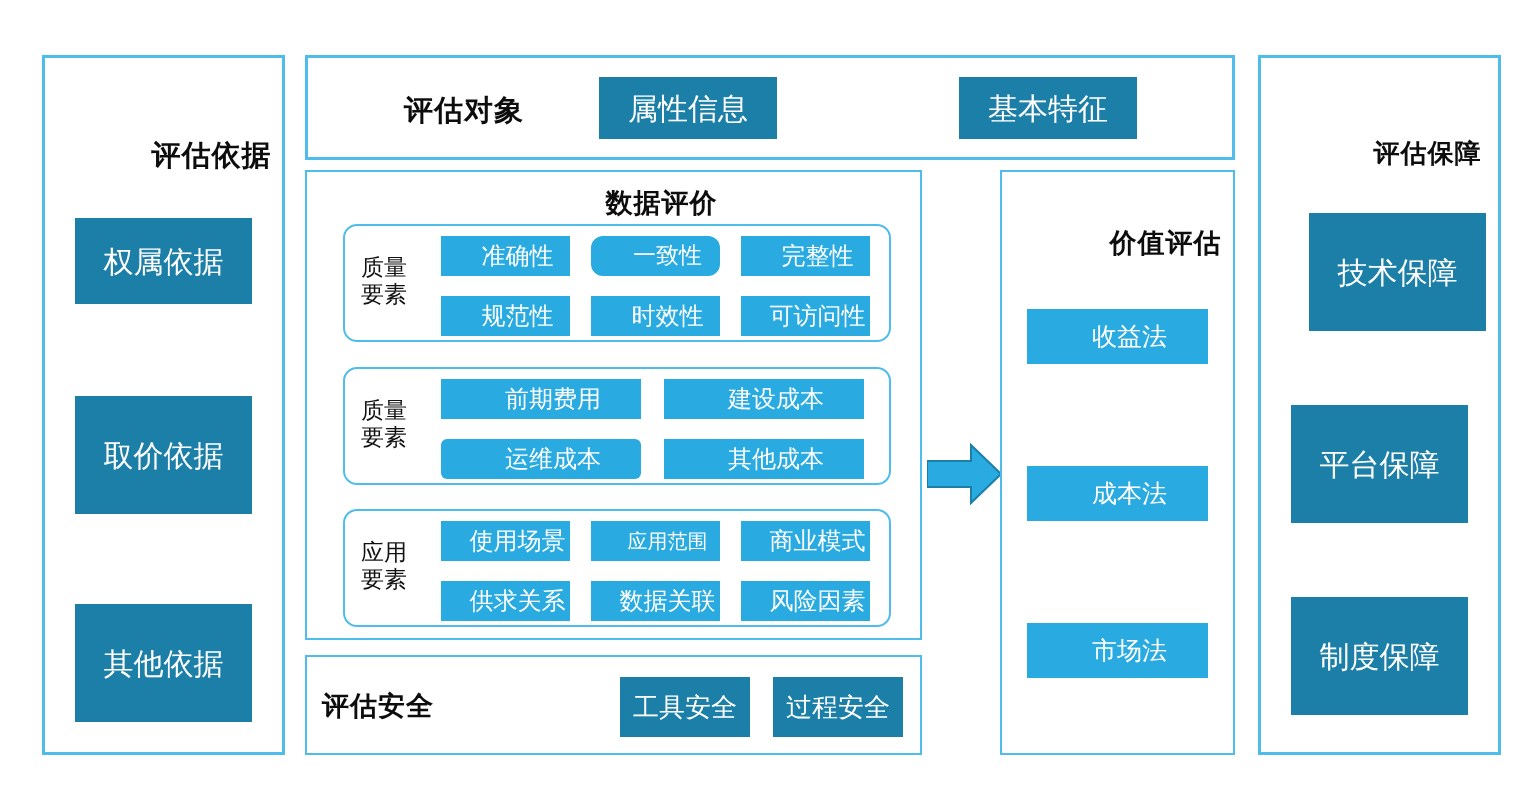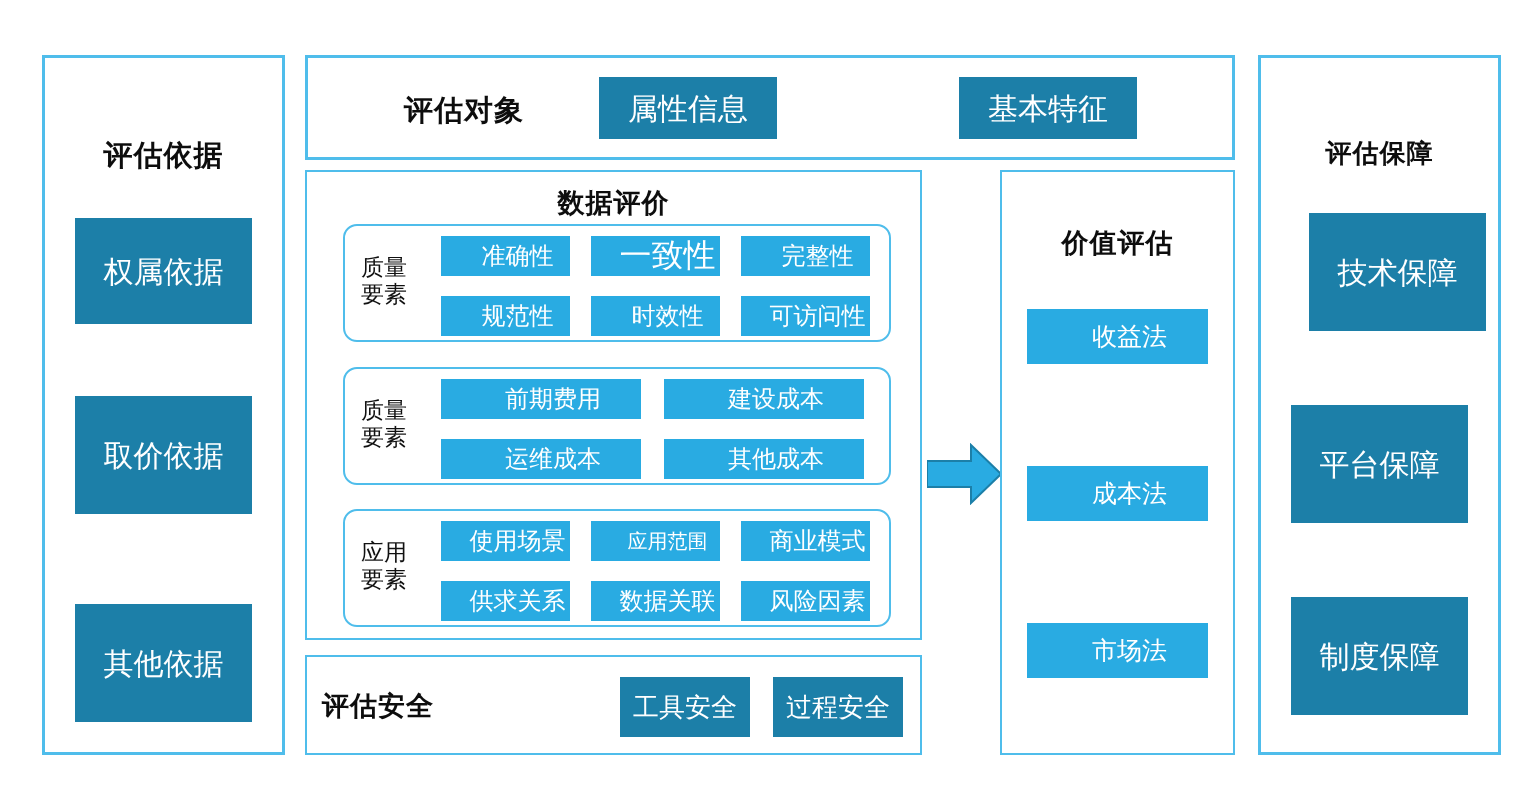--- a/index.html
+++ b/index.html
@@ -31,20 +31,21 @@
   }
 
   
   .col-title {
     position: absolute;
     width: 100%;
     text-align: center;
     font-weight: bold;
     color: #0d0d0d;
     letter-spacing: 1px;
+    padding-left: 48px;
   }
 
   
   .box {
     position: absolute;
     box-sizing: border-box;
     display: flex;
     align-items: center;
     justify-content: center;
     color: #ffffff;
@@ -85,21 +86,21 @@
   }
 </style>
 </head>
 <body>
 
 <div id="canvas">
 
   <div class="panel" style="left:42px; top:55px; width:243px; height:700px;">
     <div class="col-title" style="top:78px; font-size:29px;">评估依据</div>
 
-    <div class="box box-dark" style="left:30px; top:160px; width:177px; height:106px; font-size:30px;">权属依据</div>
+    <div class="box box-dark" style="left:30px; top:160px; width:177px; height:86px; font-size:30px;">权属依据</div>
 
     <div class="box box-dark" style="left:30px; top:338px; width:177px; height:118px; font-size:30px;">取价依据</div>
 
     <div class="box box-dark" style="left:30px; top:546px; width:177px; height:118px; font-size:30px;">其他依据</div>
   </div>
 
   <div class="panel" style="left:305px; top:55px; width:930px; height:105px;">
     <div class="inline-title" style="left:96px; top:33px; font-size:29px;">评估对象</div>
 
     <div class="box box-dark" style="left:291px; top:19px; width:178px; height:62px; font-size:30px;">属性信息</div>
@@ -109,36 +110,36 @@
 
   <div class="panel panel-thin" style="left:305px; top:170px; width:617px; height:470px;">
 
     <div class="col-title" style="top:13px; font-size:27px;">数据评价</div>
 
     <div class="subgroup" style="left:36px; top:52px; width:548px; height:118px;">
       <div class="group-label" style="left:16px; top:28px;">质量
 要素</div>
 
       <div class="box box-light" style="left:96px; top:10px; width:129px; height:40px; font-size:24px;">准确性</div>
-      <div class="box box-light" style="left:246px; top:10px; width:129px; height:40px; font-size:32px;">一致性</div>
+      <div class="box box-light" style="left:246px; top:10px; width:129px; height:40px; font-size:23px;border-radius:12px;">一致性</div>
       <div class="box box-light" style="left:396px; top:10px; width:129px; height:40px; font-size:24px;">完整性</div>
 
       <div class="box box-light" style="left:96px; top:70px; width:129px; height:40px; font-size:24px;">规范性</div>
       <div class="box box-light" style="left:246px; top:70px; width:129px; height:40px; font-size:24px;">时效性</div>
       <div class="box box-light" style="left:396px; top:70px; width:129px; height:40px; font-size:24px;">可访问性</div>
     </div>
 
     <div class="subgroup" style="left:36px; top:195px; width:548px; height:118px;">
       <div class="group-label" style="left:16px; top:28px;">质量
 要素</div>
 
       <div class="box box-light" style="left:96px; top:10px; width:200px; height:40px; font-size:24px;">前期费用</div>
       <div class="box box-light" style="left:319px; top:10px; width:200px; height:40px; font-size:24px;">建设成本</div>
 
-      <div class="box box-light" style="left:96px; top:70px; width:200px; height:40px; font-size:24px;">运维成本</div>
+      <div class="box box-light" style="left:96px; top:70px; width:200px; height:40px; font-size:24px;border-radius:6px;">运维成本</div>
       <div class="box box-light" style="left:319px; top:70px; width:200px; height:40px; font-size:24px;">其他成本</div>
     </div>
 
     <div class="subgroup" style="left:36px; top:337px; width:548px; height:118px;">
       <div class="group-label" style="left:16px; top:28px;">应用
 要素</div>
 
       <div class="box box-light" style="left:96px; top:10px; width:129px; height:40px; font-size:24px;">使用场景</div>
       <div class="box box-light" style="left:246px; top:10px; width:129px; height:40px; font-size:20px;">应用范围</div>
       <div class="box box-light" style="left:396px; top:10px; width:129px; height:40px; font-size:24px;">商业模式</div>

